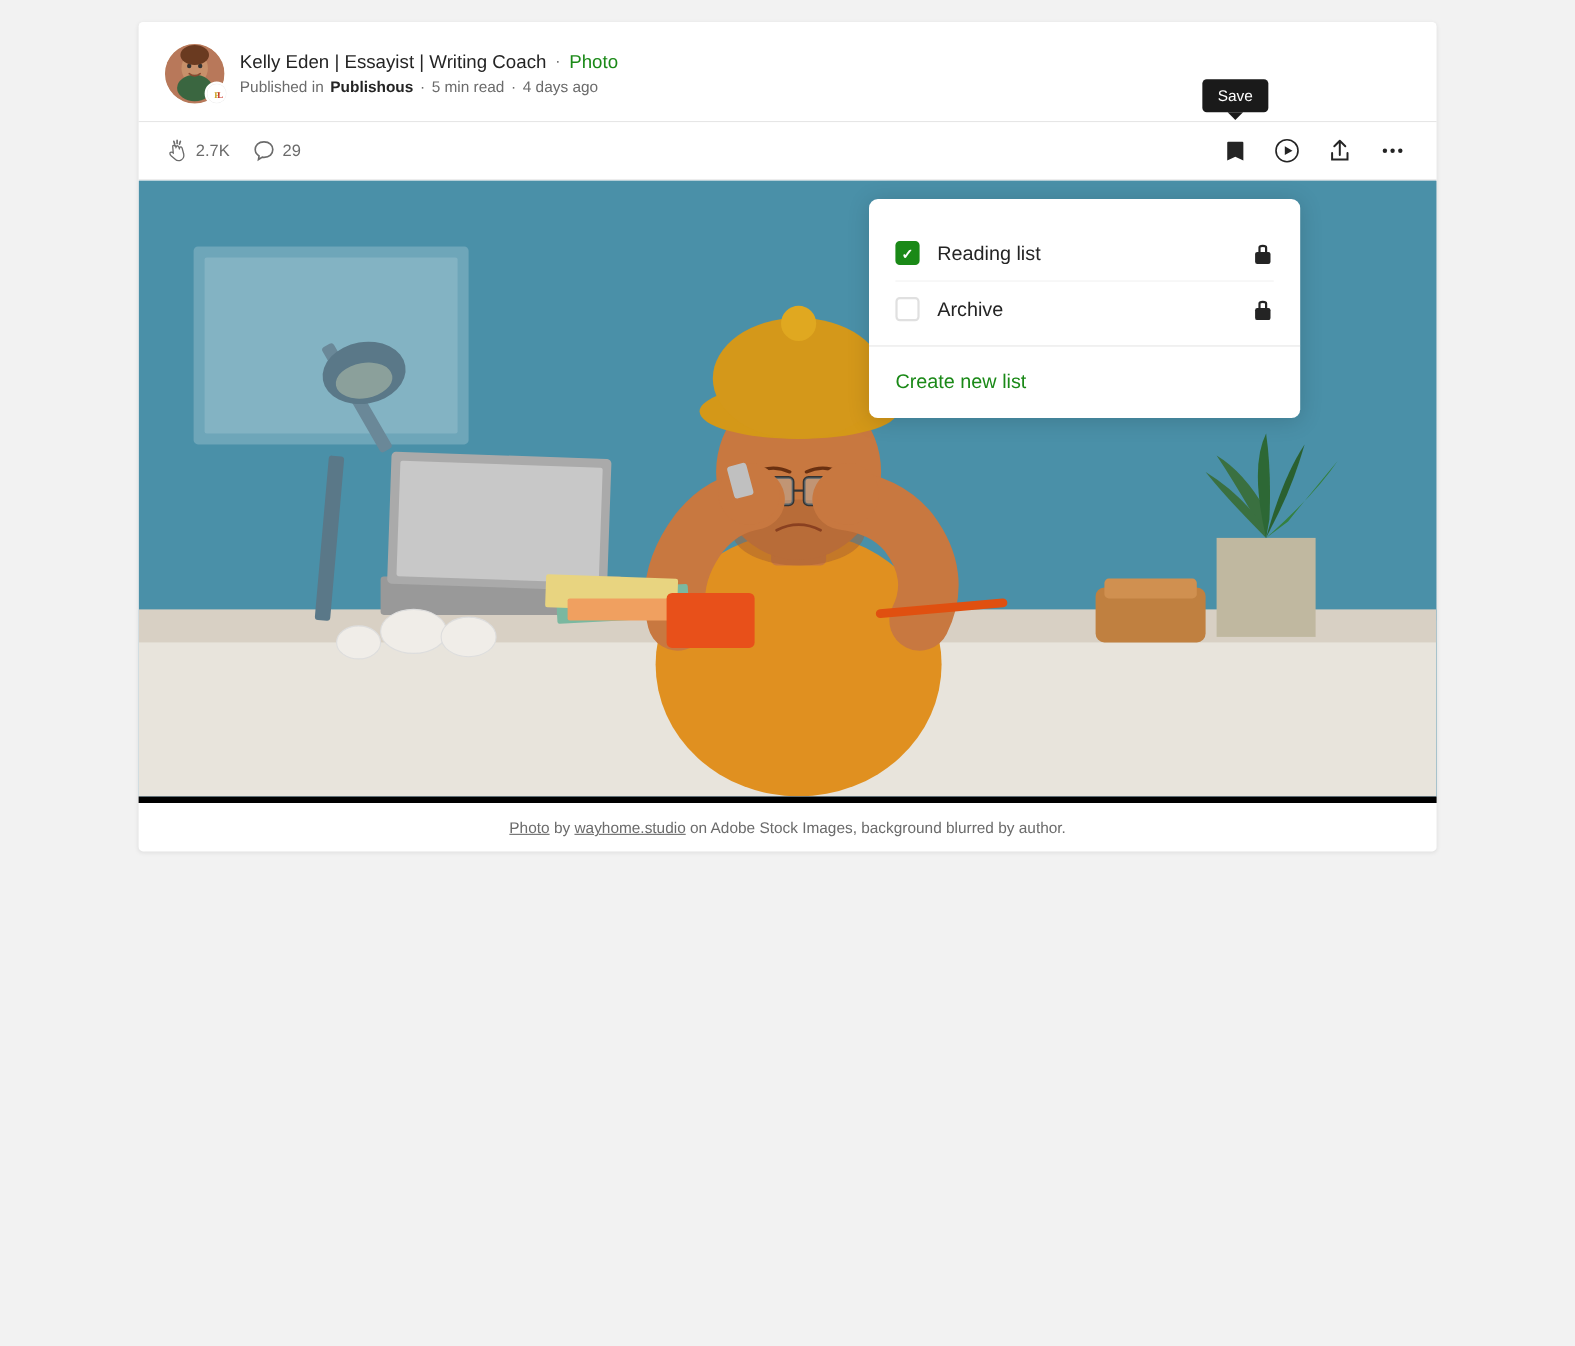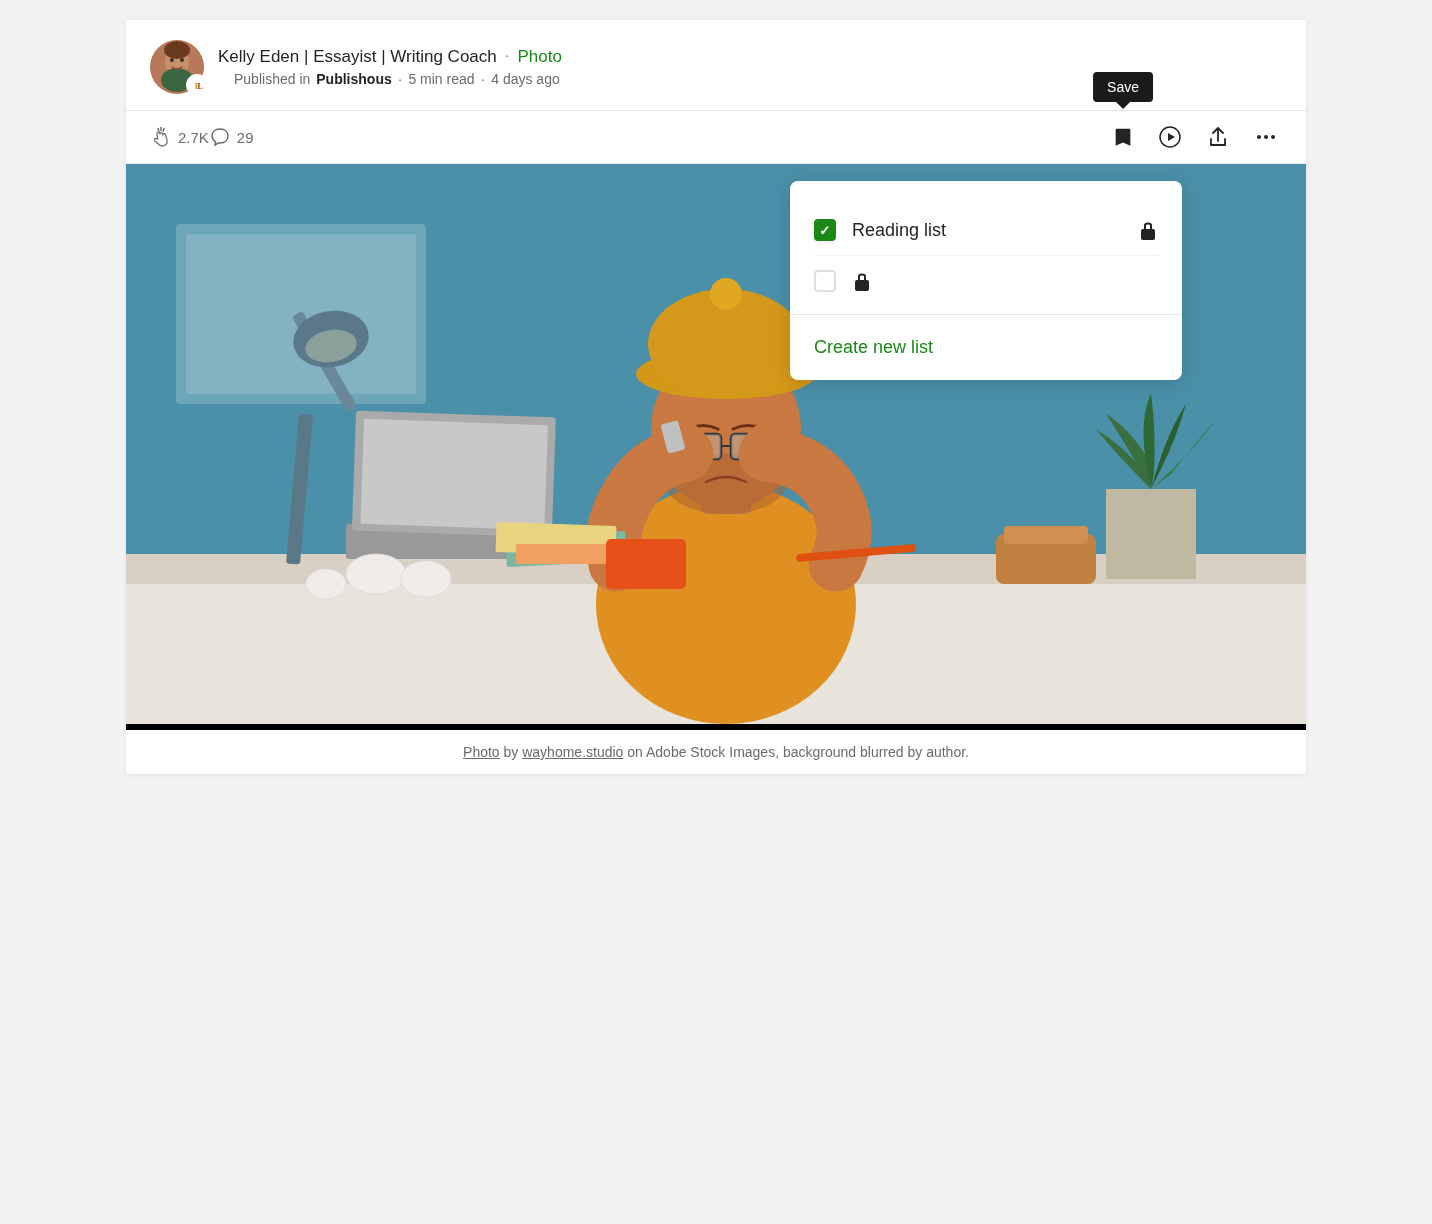--- a/index.html
+++ b/index.html
@@ -95,39 +95,39 @@
       cursor: pointer;
       text-decoration: none;
     }
     .meta-row {
       display: flex;
       align-items: center;
       gap: 6px;
       margin-top: 4px;
       color: #6b6b6b;
       font-size: 14px;
-      margin-left: 16px;
     }
     .meta-row .pub-name {
       font-weight: 600;
       color: #242424;
     }
 
     
     .toolbar {
       display: flex;
       align-items: center;
       padding: 10px 24px;
       border-top: 1px solid #e6e6e6;
       border-bottom: 1px solid #e6e6e6;
       position: relative;
     }
     .toolbar-left {
       display: flex;
       align-items: center;
+      gap: 20px;
       flex: 1;
     }
     .toolbar-stat {
       display: flex;
       align-items: center;
       gap: 6px;
       color: #6b6b6b;
       font-size: 15px;
       cursor: pointer;
     }
@@ -401,20 +401,21 @@
               <svg width="20" height="22" viewBox="0 0 20 22" fill="none">
                 <rect x="3" y="10" width="14" height="11" rx="2" fill="#242424"></rect>
                 <path d="M7 10 L7 6 C7 4 13 4 13 6 L13 10" stroke="#242424" stroke-width="2" fill="none"></path>
               </svg>
             </span>
           </div>
 
 
           <div class="list-item">
             <div class="checkbox"></div>
+            <span class="list-label">Archive</span>
             <span class="lock-icon">
               <svg width="20" height="22" viewBox="0 0 20 22" fill="none">
                 <rect x="3" y="10" width="14" height="11" rx="2" fill="#242424"></rect>
                 <path d="M7 10 L7 6 C7 4 13 4 13 6 L13 10" stroke="#242424" stroke-width="2" fill="none"></path>
               </svg>
             </span>
           </div>
         </div>
 
         <div class="dropdown-divider"></div>

